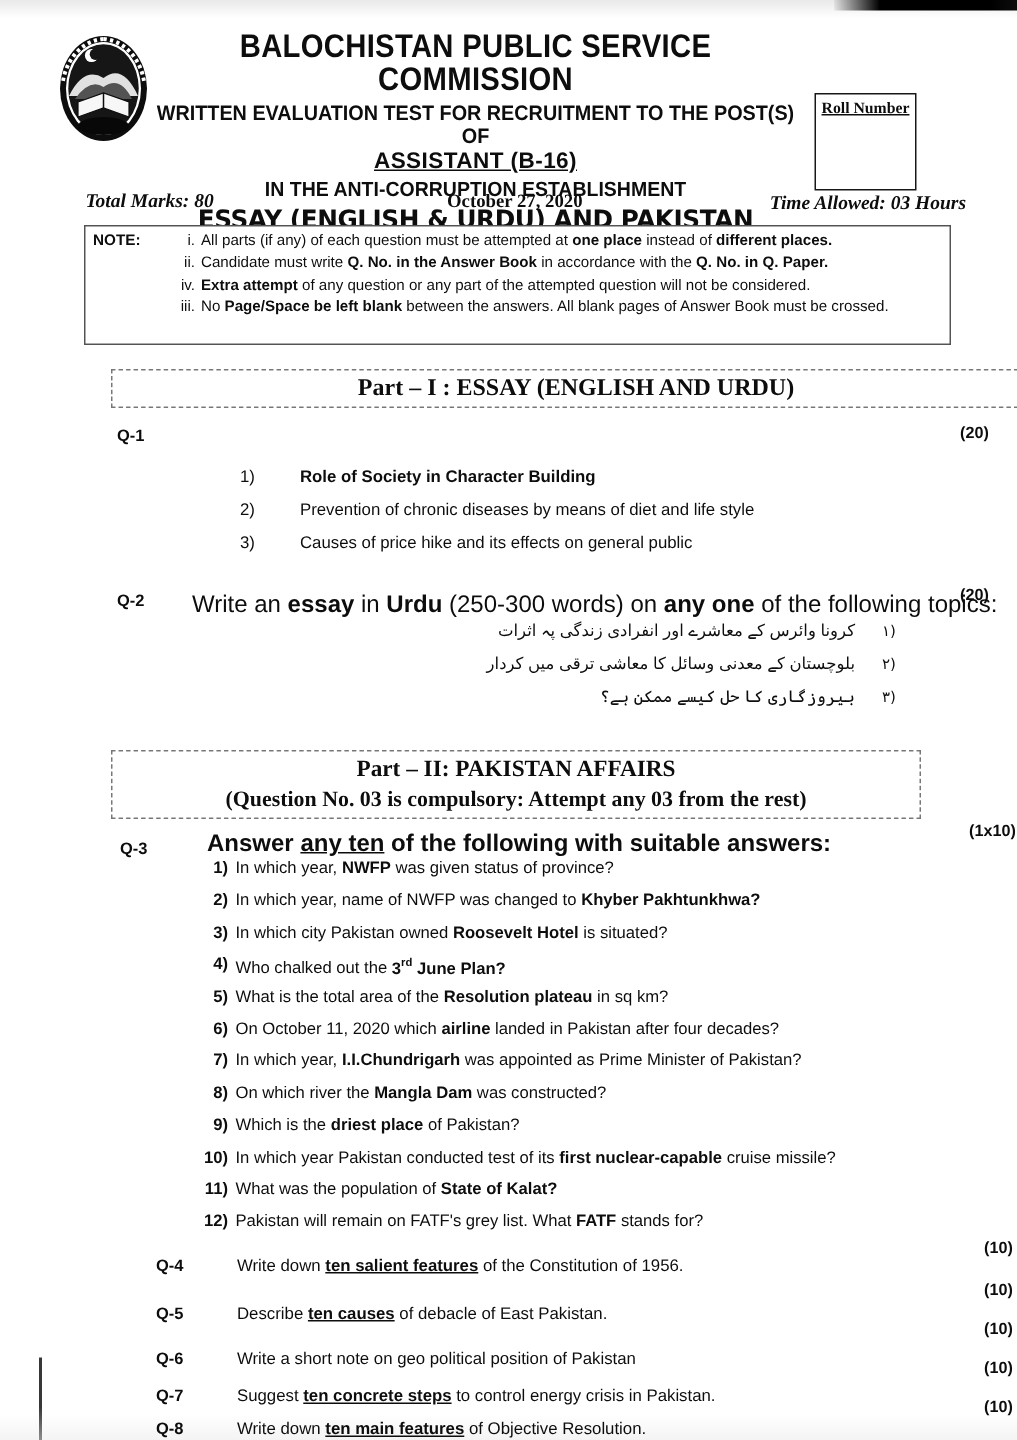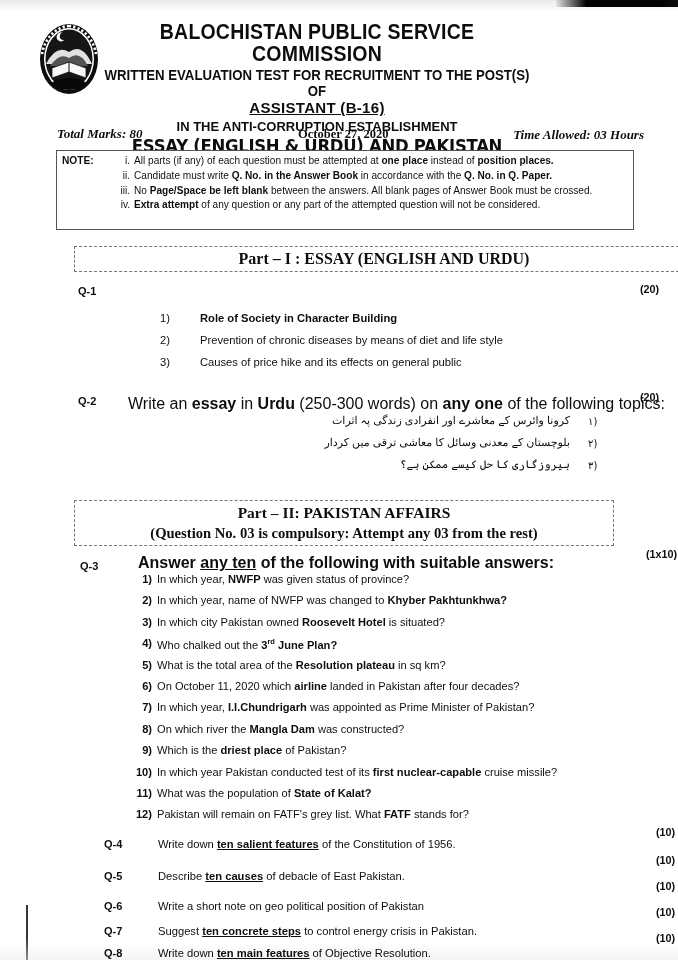--- a/index.html
+++ b/index.html
@@ -251,45 +251,48 @@
   </div>
 
   <div class="header-titles">
     <div class="h-org">BALOCHISTAN PUBLIC SERVICE COMMISSION</div>
     <div class="h-sub1">WRITTEN EVALUATION TEST FOR RECRUITMENT TO THE POST(S) OF</div>
     <div class="h-post">ASSISTANT (B-16)</div>
     <div class="h-sub2">IN THE ANTI-CORRUPTION ESTABLISHMENT</div>
     <div class="h-subject">ESSAY (ENGLISH &amp; URDU) AND PAKISTAN AFFAIRS</div>
   </div>
 
+  <div class="rollbox">
+    <div class="rollbox-label">Roll Number</div>
+  </div>
 
   <div class="meta-row">
     <span class="meta-left">Total Marks: 80</span>
     <span class="meta-mid">October 27, 2020</span>
     <span class="meta-right">Time Allowed: 03 Hours</span>
   </div>
 
   <div class="note-box">
     <div class="note-label">NOTE:</div>
     <div class="note-list" id="note-list">
         <div class="note-item">
           <span class="note-num">i.</span>
-          <span class="note-text">All parts (if any) of each question must be attempted at <b class="nb">one place</b> instead of <b class="nb">position places.</b></span>
+          <span class="note-text">All parts (if any) of each question must be attempted at <b class="nb">one place</b> instead of <b class="nb">different places.</b></span>
         </div>
         <div class="note-item">
           <span class="note-num">ii.</span>
           <span class="note-text">Candidate must write <b class="nb">Q. No. in the Answer Book</b> in accordance with the <b class="nb">Q. No. in Q. Paper.</b></span>
         </div>
         <div class="note-item">
+          <span class="note-num">iv.</span>
+          <span class="note-text"><b class="nb">Extra attempt</b> of any question or any part of the attempted question will not be considered.</span>
+        </div>
+        <div class="note-item">
           <span class="note-num">iii.</span>
           <span class="note-text">No <b class="nb">Page/Space be left blank</b> between the answers. All blank pages of Answer Book must be crossed.</span>
-        </div>
-        <div class="note-item">
-          <span class="note-num">iv.</span>
-          <span class="note-text"><b class="nb">Extra attempt</b> of any question or any part of the attempted question will not be considered.</span>
         </div>
       </div>
   </div>
 
   <div class="part-box part1">
     <span>Part – I :   ESSAY (ENGLISH AND URDU)</span>
   </div>
 
   <div class="q-label" style="left:78px; top:285px;">Q-1</div>
   <div class="q-marks" style="left:592px; top:283px;">(20)</div>

